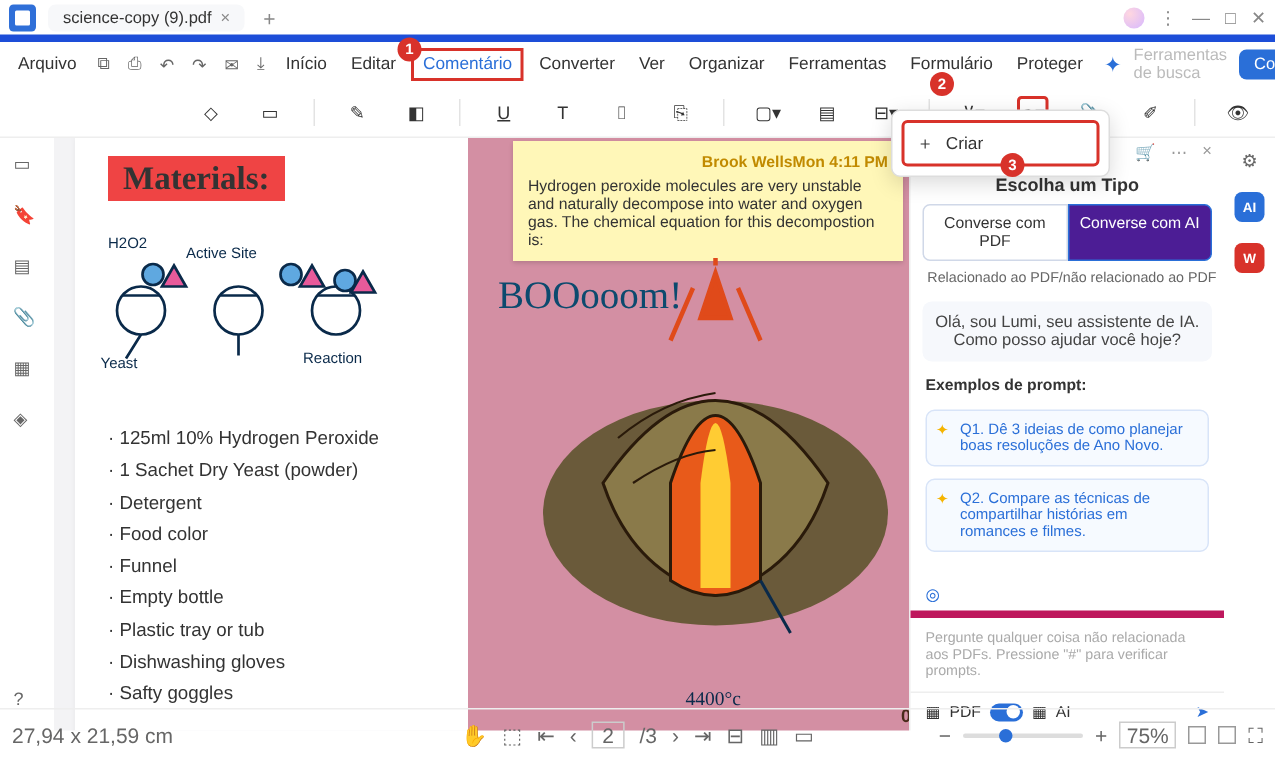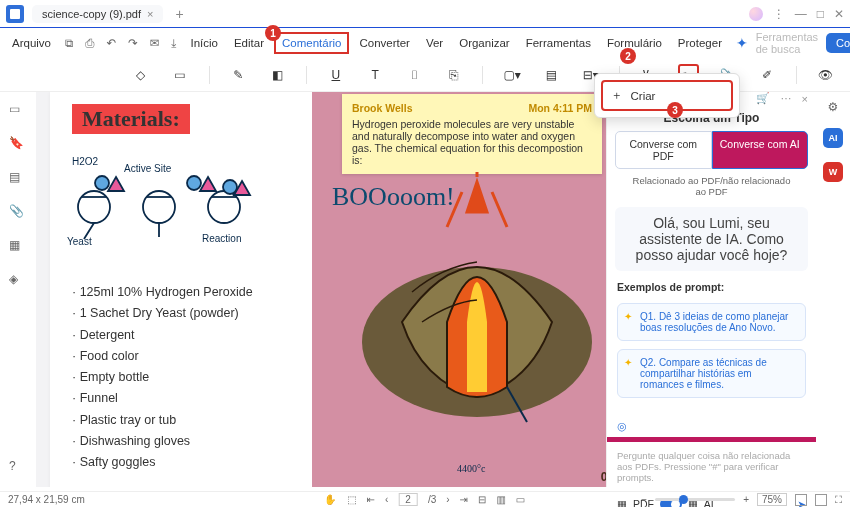--- a/index.html
+++ b/index.html
@@ -1,19 +1,19 @@
 <!DOCTYPE html>
 <html><head>
 <meta charset="utf-8">
 <style>
 * { box-sizing: border-box; margin: 0; padding: 0; font-family: -apple-system, "Segoe UI", Arial, sans-serif; }
 body { width: 850px; height: 507px; background: #fff; font-size: 12px; color: #333; overflow: hidden; position: relative; }
 
 
-.titlebar { height: 28px; display: flex; align-items: center; padding: 0 6px; border-bottom: 1px solid #1d4ed8; }
+.titlebar { height: 28px; display: flex; align-items: center; padding: 0 6px; border-bottom: 5px solid #1d4ed8; }
 .app-icon { width: 18px; height: 18px; background: #2f6fd8; border-radius: 3px; margin-right: 8px; position: relative; }
 .app-icon::after { content:""; position:absolute; inset:4px; background:#fff; border-radius:1px; }
 .tab { display:flex; align-items:center; gap:6px; background:#f7f8fa; padding:3px 10px; border-radius:5px; font-size:11px; }
 .tab-x { color:#888; cursor:pointer; }
 .plus-tab { margin-left:6px; color:#888; font-size:14px; padding:0 6px; cursor:pointer; }
 .right-controls { margin-left:auto; display:flex; gap:10px; align-items:center; color:#888; }
 .dot { width:14px; height:14px; border-radius:50%; background:radial-gradient(circle at 30% 30%,#ffd7e0,#d6b8ff); }
 
 
 .menubar { height: 30px; display:flex; align-items:center; padding:0 6px; gap:4px; font-size:11.5px; }
@@ -40,55 +40,55 @@
 .page { position:absolute; top:0; left:14px; width:580px; height:400px; background:#fff; box-shadow:0 0 4px rgba(0,0,0,.05); }
 
 
 .mat-title { position:absolute; top:12px; left:22px; background:#ef4444; padding:2px 10px; font-size:22px; font-weight:700; font-family: "Comic Sans MS", cursive; }
 .diagram { position:absolute; top:55px; left:14px; width:230px; height:100px; }
 .list { position:absolute; top:190px; left:22px; font-size:12.5px; line-height:1.7; font-family: Arial; }
 .list div::before { content:"· "; }
 
 .right-page { position:absolute; top:0; left:262px; width:320px; height:400px; background:#d38fa3; }
 .note { position:absolute; top:2px; left:30px; width:260px; background:#fff7b8; padding:8px 10px; font-size:10.5px; box-shadow:0 1px 3px rgba(0,0,0,.15); }
-.note-hdr { display:flex; justify-content:space-between; font-weight:700; color:#c18a00; margin-bottom:4px; font-size:10.5px; }
+.note-hdr { display:flex; justify-content:flex-end; font-weight:700; color:#c18a00; margin-bottom:4px; font-size:10.5px; }
 .boom { position:absolute; top:90px; left:20px; color:#0c4a6e; font-family:"Comic Sans MS",cursive; font-size:26px; }
 .volcano { position:absolute; top:80px; left:40px; width:250px; height:260px; }
-.temp { position:absolute; bottom:18px; left:145px; color:#0a2a4a; font-family:"Comic Sans MS",cursive; font-size:10px; }
+.temp { position:absolute; bottom:18px; left:145px; color:#0a2a4a; font-family:"Comic Sans MS",cursive; font-size:13px; }
 .pgnum { position:absolute; bottom:8px; right:18px; color:#4a2a1a; font-size:12px; font-weight:700; }
 
 .right-rail { width:210px; border-left:1px solid #eee; background:#fff; display:flex; flex-direction:column; font-size:11px; position:relative; }
 .cart-bar { height:26px; display:flex; justify-content:flex-end; align-items:center; gap:10px; padding:0 8px; color:#999; }
 .panel-title { text-align:center; font-weight:700; padding:6px 0; font-size:12px; }
 .type-tabs { display:flex; margin:0 8px; }
 .type-tab { flex:1; text-align:center; padding:6px 2px; border:1px solid #d0d8e8; font-size:10.5px; cursor:pointer; }
 .type-tab.a { border-radius:5px 0 0 5px; }
-.type-tab.b { border-radius:0 5px 5px 0; background:#be185d; color:#fff; border-color:#2a6fd8; }
-.subline { text-align:center; font-size:9.5px; color:#666; padding:6px 22px; }
-.greet { background:#f6f8fc; margin:4px 8px; padding:8px; border-radius:6px; font-size:14px; text-align:center; color:#444; }
+.type-tab.b { border-radius:0 5px 5px 0; background:#4c1d95; color:#fff; border-color:#2a6fd8; }
+.subline { text-align:right; font-size:9.5px; color:#666; padding:6px 5px; }
+.greet { background:#f6f8fc; margin:4px 8px; padding:8px; border-radius:6px; font-size:11px; text-align:center; color:#444; }
 .ex-title { font-size:10.5px; font-weight:700; padding:6px 10px; }
 .ex-card { border:1px solid #d8e4f8; background:#f6faff; margin:4px 10px; padding:7px 8px 7px 22px; border-radius:6px; color:#2a6fd8; font-size:10px; position:relative; cursor:pointer; }
 .ex-card::before { content:"✦"; position:absolute; left:6px; top:7px; color:#f5b400; }
 .ai-foot { margin-top:auto; color:#aaa; font-size:9.5px; padding:8px 10px; border-top:5px solid #be185d; }
 .ai-bottom { display:flex; align-items:center; gap:6px; padding:6px 10px; border-top:1px solid #eee; font-size:10.5px; }
 .toggle { width:22px; height:12px; background:#2a6fd8; border-radius:6px; position:relative; cursor:pointer; }
 .toggle::after { content:""; width:9px; height:9px; background:#fff; border-radius:50%; position:absolute; right:2px; top:1.5px; }
 
 .far-rail { width:34px; display:flex; flex-direction:column; align-items:center; gap:14px; padding-top:8px; color:#666; }
 .far-rail .badge { width:20px; height:20px; border-radius:5px; background:#2a6fd8; color:#fff; display:flex; align-items:center; justify-content:center; font-size:9px; font-weight:700; }
 
 
 .popup { position:absolute; top:73px; left:594px; width:146px; background:#fff; border:1px solid #ddd; border-radius:6px; box-shadow:0 4px 14px rgba(0,0,0,.15); z-index:50; }
 .popup-item { border:2px solid #d8322a; margin:6px; padding:6px 8px; display:flex; align-items:center; gap:8px; border-radius:4px; cursor:pointer; font-size:11.5px; }
 
 
 .callout { position:absolute; width:16px; height:16px; border-radius:50%; background:#d8322a; color:#fff; font-size:10px; font-weight:700; display:flex; align-items:center; justify-content:center; z-index:60; }
 
 
-.status { position:absolute; bottom:0; left:0; right:0; height:16px; border-top:1px solid #eee; display:flex; align-items:center; font-size:10px; color:#666; padding:0 8px; gap:10px; }
+.status { position:absolute; bottom:0; left:0; right:0; height:35px; border-top:1px solid #eee; display:flex; align-items:center; font-size:14px; color:#666; padding:0 8px; gap:10px; }
 .status .mid { position:absolute; left:50%; transform:translateX(-50%); display:flex; gap:10px; align-items:center; }
 .status .rt { margin-left:auto; display:flex; align-items:center; gap:8px; }
 .zoom-track { width:80px; height:3px; background:#ddd; border-radius:2px; position:relative; }
 .zoom-track::after { content:""; width:9px; height:9px; background:#2a6fd8; border-radius:50%; position:absolute; left:30%; top:-3px; }
 .sq { width:12px; height:12px; border:1px solid #999; }
 </style>
 </head>
 <body>
 
 <div class="titlebar">
@@ -204,22 +204,22 @@
         <text x="60" y="25" font-size="10" fill="#0a2a4a">Active Site</text>
         <text x="3" y="98" font-size="10" fill="#0a2a4a">Yeast</text>
         <text x="138" y="95" font-size="10" fill="#0a2a4a">Reaction</text>
       </svg>
 
       <div class="list">
         <div>125ml 10% Hydrogen Peroxide</div>
         <div>1 Sachet Dry Yeast (powder)</div>
         <div>Detergent</div>
         <div>Food color</div>
+        <div>Funnel</div>
         <div>Empty bottle</div>
-        <div>Funnel</div>
         <div>Plastic tray or tub</div>
         <div>Dishwashing gloves</div>
         <div>Safty goggles</div>
       </div>
 
       <div class="right-page">
         <div class="note">
           <div class="note-hdr">
             <span>Brook Wells</span>
             <span>Mon 4:11 PM</span>

